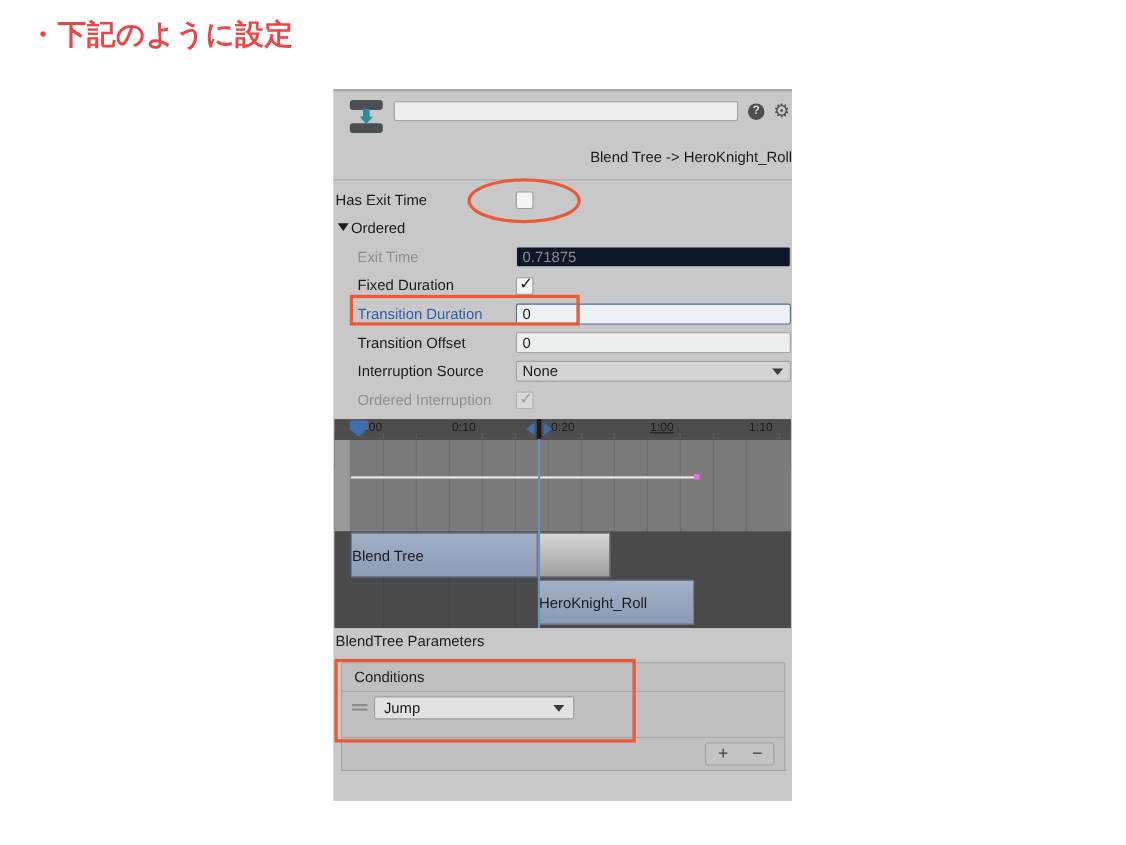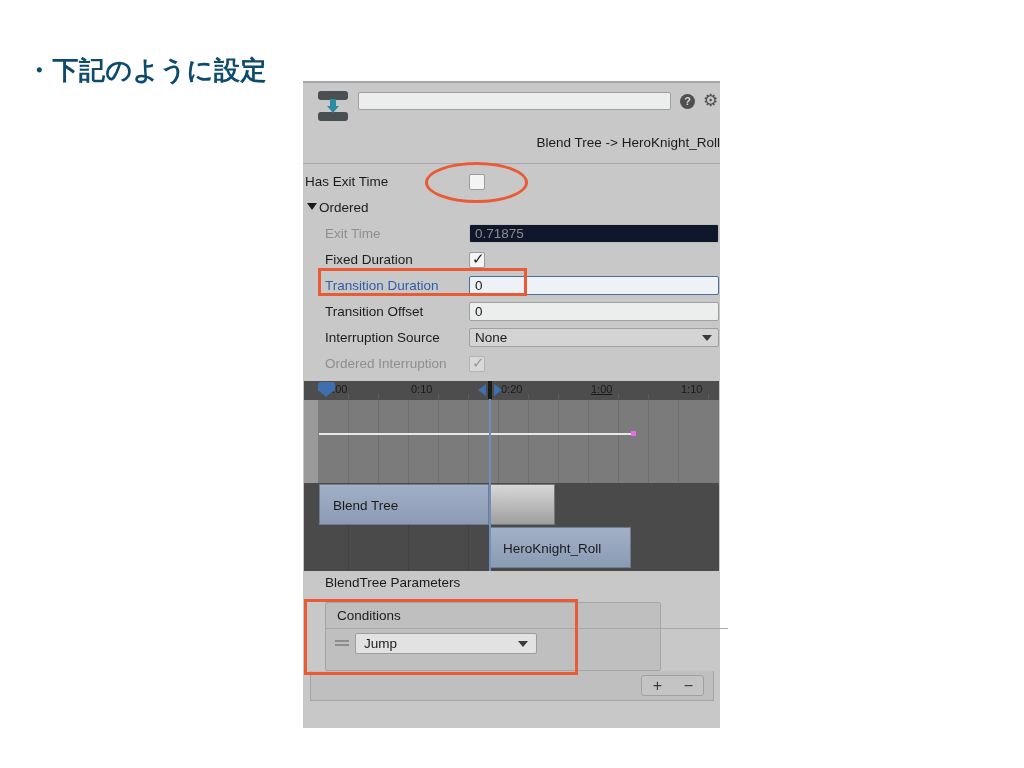--- a/index.html
+++ b/index.html
@@ -9,24 +9,23 @@
     font-family: "Liberation Sans", sans-serif;
     overflow: hidden;
   }
 
   
   #slide-title {
     position: absolute;
     left: 26px; top: 14px;
     font-size: 26px;
     font-weight: bold;
-    color: #0c4a6e;
+    color: #ef4444;
     letter-spacing: 0.5px;
     white-space: nowrap;
-    margin-top: 39px;
   }
 
   
   #inspector {
     position: absolute;
     left: 303px; top: 81px;
     width: 417px; height: 647px;
     background: #c8c8c8;
     border-top: 2px solid #a6a6a6;
     font-size: 13px;
@@ -247,21 +246,21 @@
     background: #4a4a4a;
   }
   .clip {
     position: absolute;
     height: 41px;
     background: linear-gradient(#a2b0c6, #8b9bb4);
     border: 1px solid #6f7d93;
     color: #1b1b1b;
     font-size: 13.5px;
     line-height: 41px;
-    padding-left: 13px;
+    padding-left: 0;
     white-space: nowrap;
   }
   .clip-grey {
     position: absolute;
     height: 41px;
     background: linear-gradient(#d8d8d8, #9e9e9e);
     border: 1px solid #777;
   }
   .playhead {
     position: absolute; top: 0;
@@ -298,25 +297,25 @@
     position: absolute; left: 0; top: 8px;
     width: 0; height: 0;
     border-left: 8.5px solid transparent;
     border-right: 8.5px solid transparent;
     border-top: 7px solid #3f6fae;
   }
 
   
   .bt-params {
     position: absolute; left: 2px; top: 492px;
-    font-size: 13.5px; color: #1b1b1b; margin-left: 20px;
+    font-size: 13.5px; color: #1b1b1b;
   }
   .cond-box {
-    position: absolute; left: 22px; top: 519px;
-    width: 336px; height: 69px;
+    position: absolute; left: 7px; top: 519px;
+    width: 404px; height: 69px;
     background: #bfbfbf;
     border: 1px solid #a5a5a5;
     border-radius: 2px;
   }
   .cond-hdr {
     position: absolute; left: 0; top: 0;
     width: 402px; height: 26px;
     line-height: 26px;
     padding-left: 11px;
     font-size: 13.5px;

